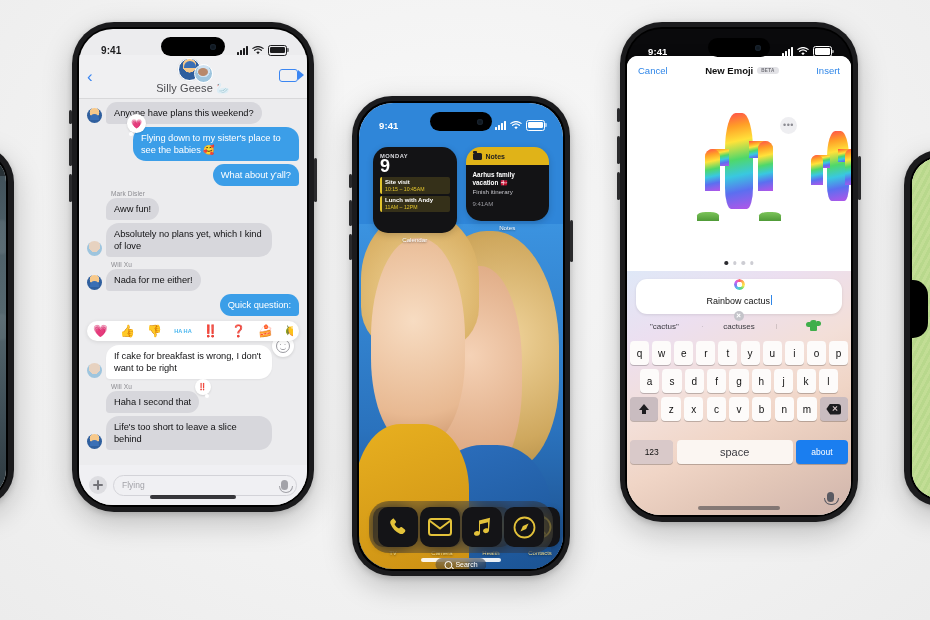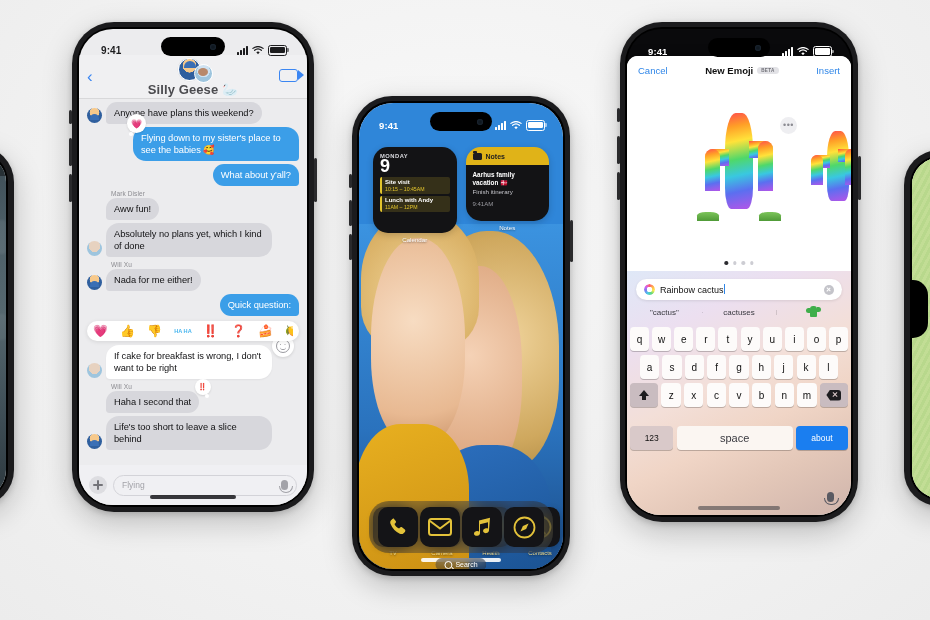--- a/index.html
+++ b/index.html
@@ -80,21 +80,21 @@
     background:radial-gradient(circle at 50% 32%,#f7c98b 0 38%,#2f5f9e 39% 100%);
     border:1.2px solid #fff;box-shadow:0 0 0 .5px rgba(0,0,0,.06);}
   .nav-ava .a1::after{content:"";position:absolute;left:4.5px;top:2px;width:12px;height:7px;
     border-radius:7px 7px 0 0;background:#3a6fb5;}
   .nav-ava .a2{position:absolute;left:22px;top:6px;width:17px;height:17px;border-radius:50%;
     background:radial-gradient(circle at 50% 35%,#cfe2f1 0 45%,#9ec5de 46% 100%);
     border:1.2px solid #fff;}
   .nav-ava .a2::after{content:"";position:absolute;left:3px;top:3px;width:10px;height:8px;
     border-radius:50%;background:#b06a3c;opacity:.75;}
   .nav-title{position:absolute;left:0;right:0;top:27px;text-align:center;
-    font-size:13px;color:#4b4b4f;letter-spacing:.1px;font-weight:bold;}
+    font-size:11px;color:#4b4b4f;letter-spacing:.1px;}
 
   .msg-scroll{position:absolute;top:69px;left:0;right:0;bottom:40px;padding:4px 8px 0;overflow:hidden;}
   .sender{font-size:6.5px;color:#8c8c91;margin:4px 0 1px 24px;letter-spacing:.1px;}
   .row{display:flex;align-items:flex-end;gap:4px;margin-bottom:3px;position:relative;}
   .row.out{justify-content:flex-end;}
   .ava{width:15px;height:15px;border-radius:50%;flex:none;margin-bottom:1px;}
   .ava.spacer{background:transparent;}
   .ava.blue{background:radial-gradient(circle at 50% 30%,#f7c98b 0 38%,#2f5f9e 39% 100%);}
   .ava.blue::after{content:"";display:block;margin:6px auto 0;width:9px;height:6px;
     border-radius:5px 5px 0 0;background:#3a6fb5;}
@@ -235,22 +235,22 @@
   .more-dot{position:absolute;right:54px;top:32px;width:17px;height:17px;border-radius:50%;
     background:#eeeef1;display:flex;align-items:center;justify-content:center;
     color:#8b8b92;font-size:9px;letter-spacing:.5px;line-height:1;}
   .dots{position:absolute;left:50%;transform:translateX(-50%);bottom:6px;display:flex;gap:5px;}
   .dots i{width:3.6px;height:3.6px;border-radius:50%;background:#cdcdd3;display:block;}
   .dots i.on{background:#2b2b30;}
 
   .em-kbzone{position:absolute;top:215px;left:0;right:0;bottom:0;
     background:linear-gradient(155deg,#dfe8f7 0%,#ecdff0 22%,#f3dfd8 45%,
                 #f0d5c6 62%,#e3c7b8 78%,#cfb4ab 100%);}
-  .em-search{margin:8px 9px 0;height:21px;background:#fff;border-radius:11px;display:flex;
-    align-items:center;padding:0 8px;gap:5px;box-shadow:0 1px 3px rgba(0,0,0,.10);}
+  .em-search{margin:8px 9px 0;height:35px;background:#fff;border-radius:11px;display:flex;
+    align-items:center;padding:0 8px;gap:5px;box-shadow:0 1px 3px rgba(0,0,0,.10);flex-direction:column;}
   .sparkle{width:11px;height:11px;border-radius:50%;flex:none;
     background:conic-gradient(#ff5f6d,#ffb44d,#ffe94d,#5fd97f,#4cc9e8,#7a7df2,#d45ff0,#ff5f6d);
     -webkit-mask:radial-gradient(circle,transparent 2.6px,#000 3px);
             mask:radial-gradient(circle,transparent 2.6px,#000 3px);}
   .em-search .txt{flex:1;font-size:9px;color:#111;position:relative;}
   .caret{display:inline-block;width:1px;height:10px;background:#2f86e8;
     vertical-align:-1.5px;margin-left:.5px;}
   .clearx{width:10px;height:10px;border-radius:50%;background:#c4c4ca;position:relative;flex:none;}
   .clearx::before,.clearx::after{content:"";position:absolute;left:2.3px;top:4.5px;width:5.4px;
     height:1.1px;background:#fff;}
@@ -372,21 +372,21 @@
           </div>
 
           <div class="sender">Mark Disler</div>
           <div class="row">
             <span class="ava spacer"></span>
             <div class="bub in">Aww fun!</div>
           </div>
 
           <div class="row">
             <span class="ava brown"></span>
-            <div class="bub in">Absolutely no plans yet, which I kind of done</div>
+            <div class="bub in">Absolutely no plans yet, which I kind of love</div>
           </div>
 
           <div class="sender">Will Xu</div>
           <div class="row">
             <span class="ava blue"></span>
             <div class="bub in">Nada for me either!</div>
           </div>
 
           <div class="row out">
             <div class="bub out">Quick question:</div>

